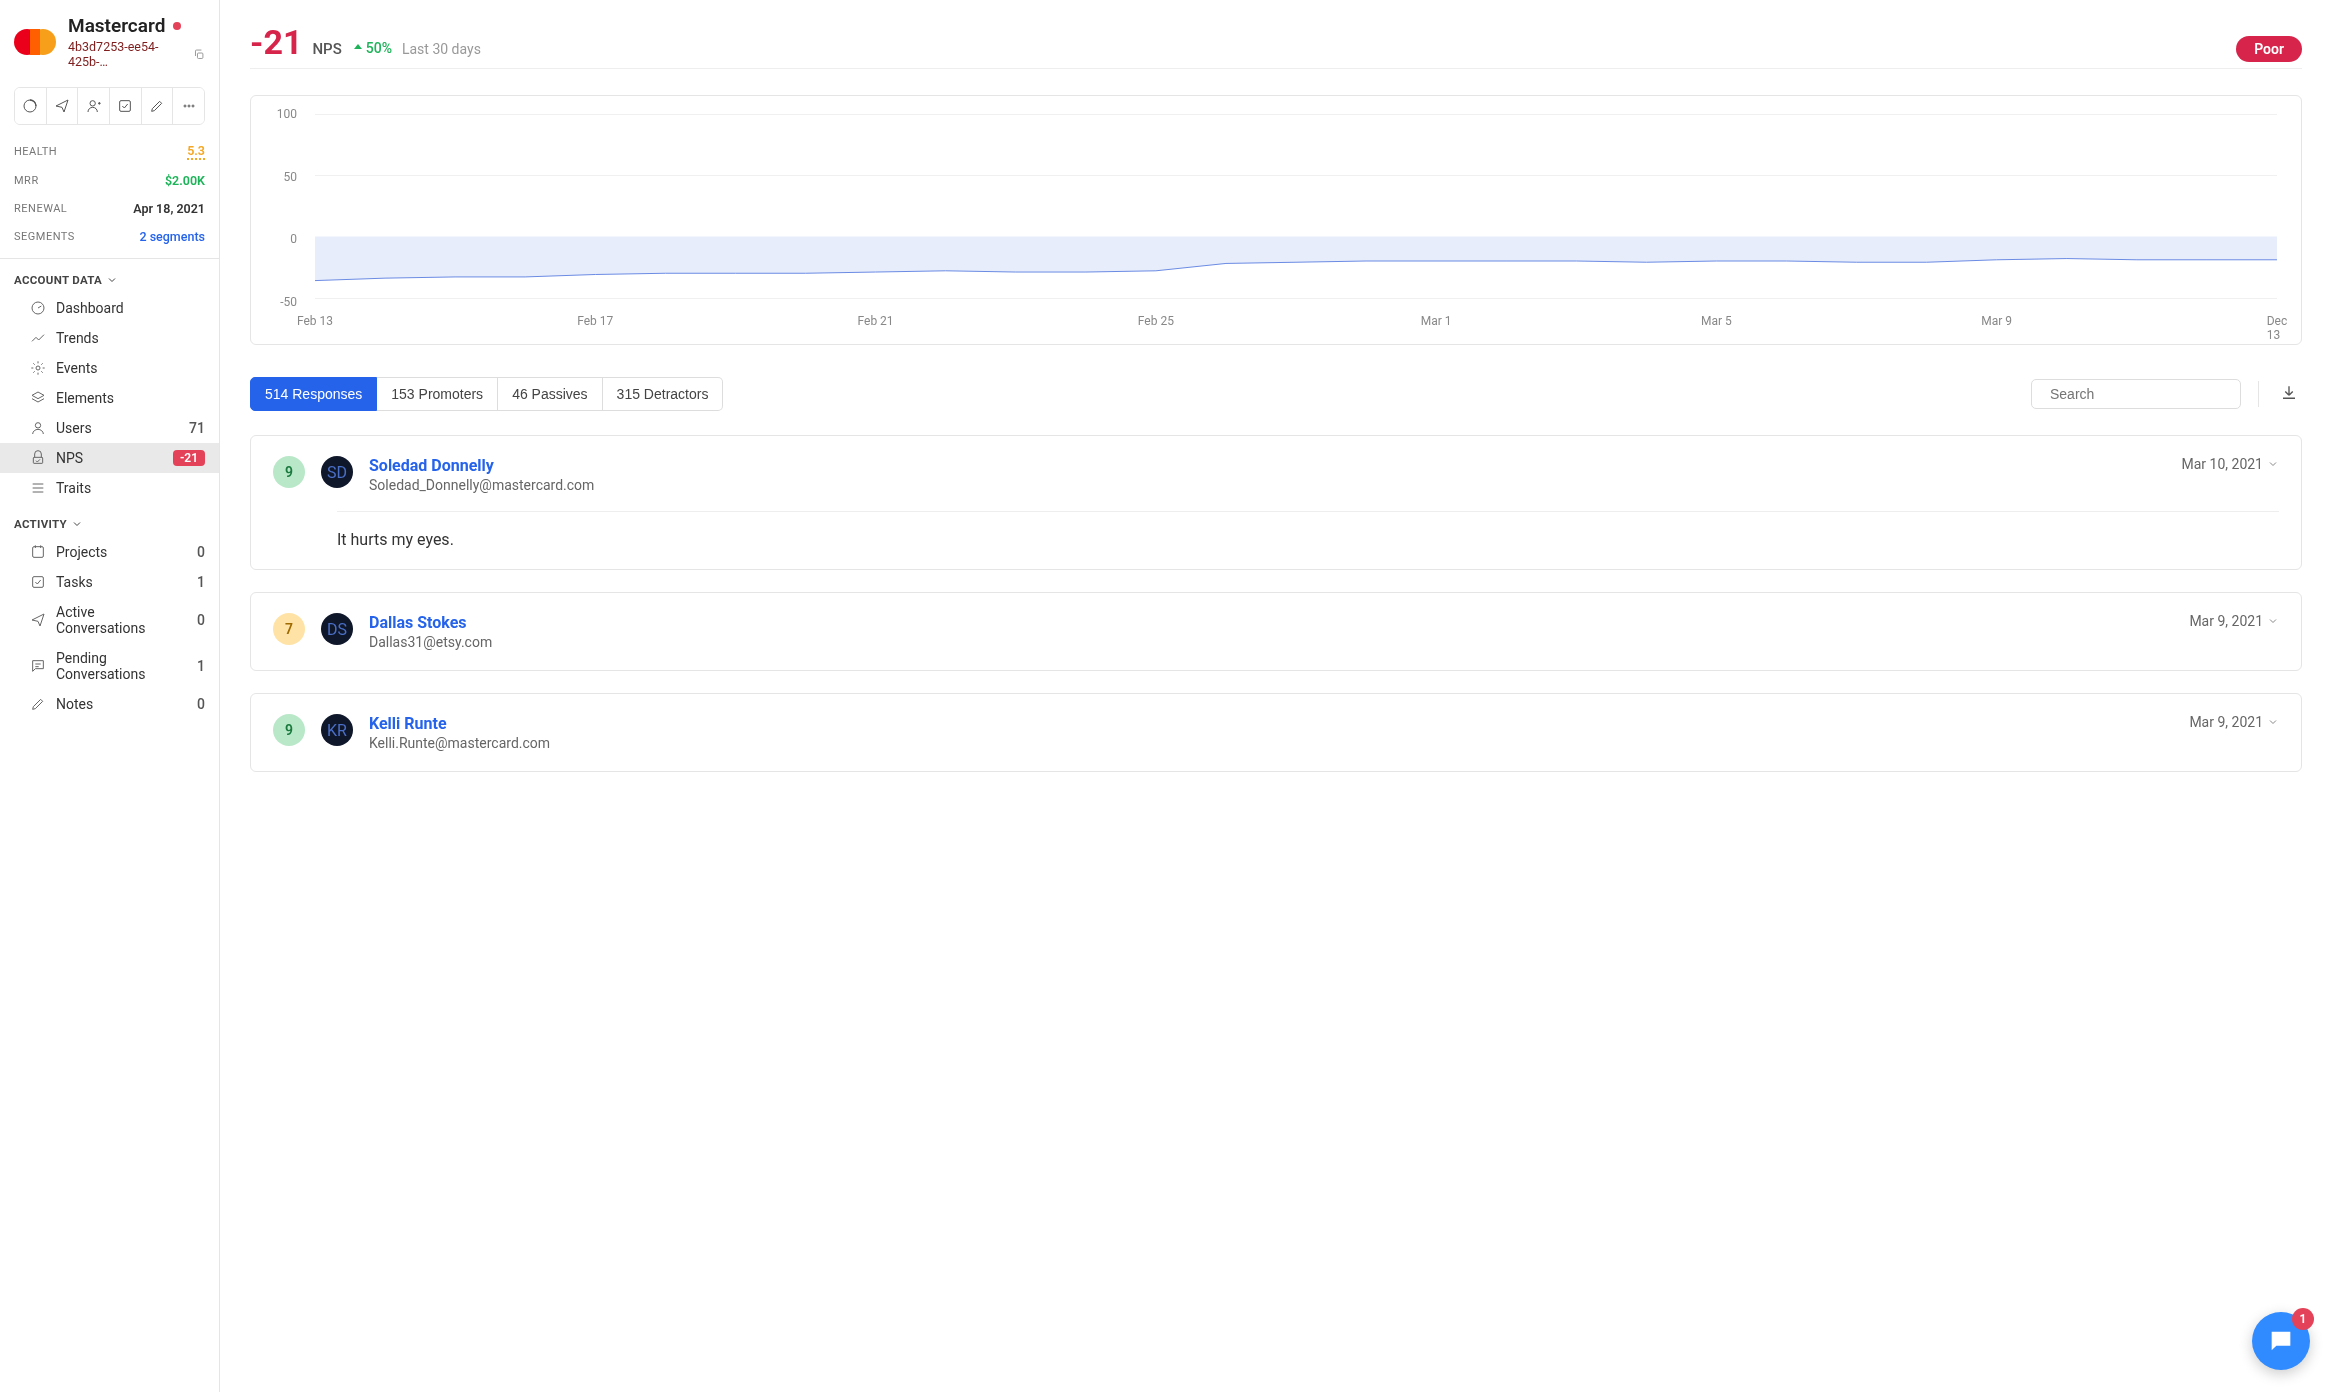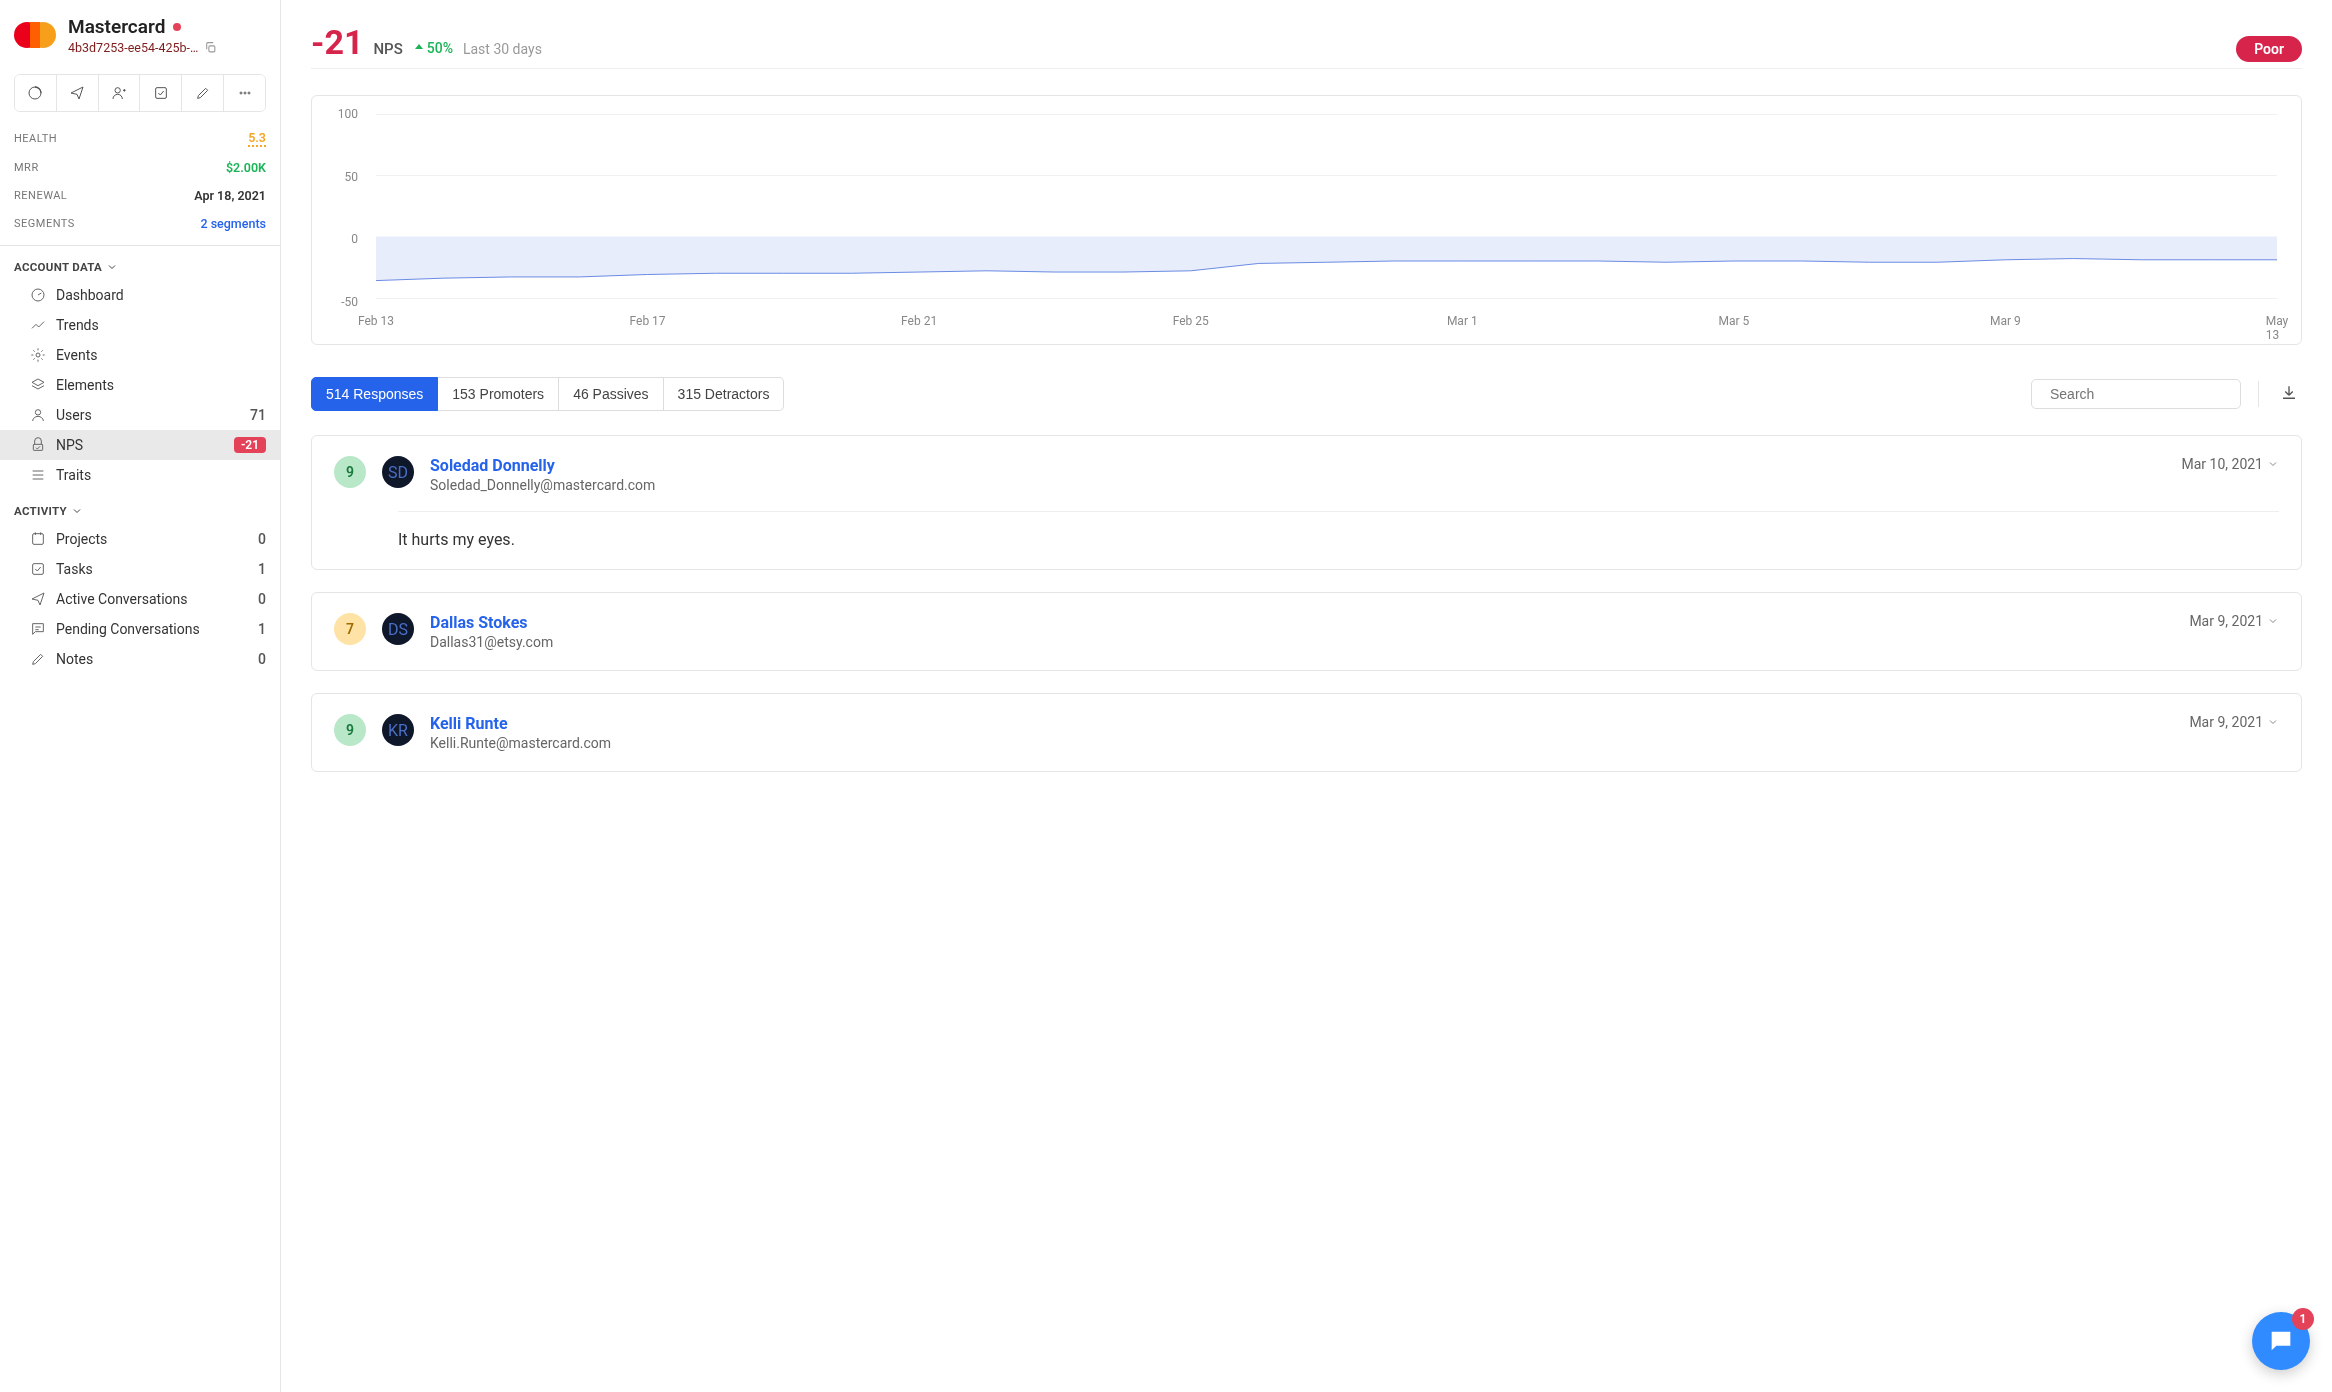--- a/index.html
+++ b/index.html
@@ -1,20 +1,20 @@
 <!DOCTYPE html>
 <html><head>
 <meta charset="utf-8">
 <style>
 * { box-sizing: border-box; margin: 0; padding: 0; }
 body { font-family: -apple-system, BlinkMacSystemFont, "Segoe UI", Roboto, Helvetica, Arial, sans-serif; font-size: 14px; color: #333; background: #fff; }
 .app { display: flex; height: 100vh; }
 
 
-.sidebar { width: 281px; border-right: 1px solid #e5e5e5; display: flex; flex-direction: column; }
+.sidebar { width: 220px; border-right: 1px solid #e5e5e5; display: flex; flex-direction: column; }
 .company-header { padding: 14px 14px 10px; display: flex; align-items: center; gap: 12px; }
 .company-logo { width: 42px; height: 42px; position: relative; flex-shrink: 0; }
 .company-logo .c1 { position:absolute; width:26px; height:26px; border-radius:50%; background:#eb001b; left:0; top:8px; }
 .company-logo .c2 { position:absolute; width:26px; height:26px; border-radius:50%; background:#f79e1b; left:16px; top:8px; }
 .company-logo .c3 { position:absolute; width:10px; height:26px; background:#ff5f00; left:16px; top:8px; }
 .company-title-row { display:flex; align-items:center; gap:8px; }
 .company-title { font-size: 19px; font-weight: 600; color:#222; }
 .status-dot { width:8px; height:8px; border-radius:50%; background:#e44258; }
 .company-sub { color:#7f1d1d; font-size:12.5px; display:flex; align-items:center; gap:6px; margin-top:2px; }
 .copy-icon { width:13px; height:13px; stroke:#999; }
@@ -325,21 +325,21 @@
             </svg>
           </div>
         <div class="x-axis" id="x-axis">
             <div class="x-tick" style="left: 0%;">Feb 13</div>
             <div class="x-tick" style="left: 14.2857%;">Feb 17</div>
             <div class="x-tick" style="left: 28.5714%;">Feb 21</div>
             <div class="x-tick" style="left: 42.8571%;">Feb 25</div>
             <div class="x-tick" style="left: 57.1429%;">Mar 1</div>
             <div class="x-tick" style="left: 71.4286%;">Mar 5</div>
             <div class="x-tick" style="left: 85.7143%;">Mar 9</div>
-            <div class="x-tick" style="left: 100%;">May 13</div>
+            <div class="x-tick" style="left: 100%;">Dec 13</div>
           </div>
       </div>
     </div>
 
     <div class="filter-row">
       <div id="filter-btns" style="display:flex">
           <button class="seg-btn active">514 Responses</button>
           <button class="seg-btn">153 Promoters</button>
           <button class="seg-btn">46 Passives</button>
           <button class="seg-btn last">315 Detractors</button>

